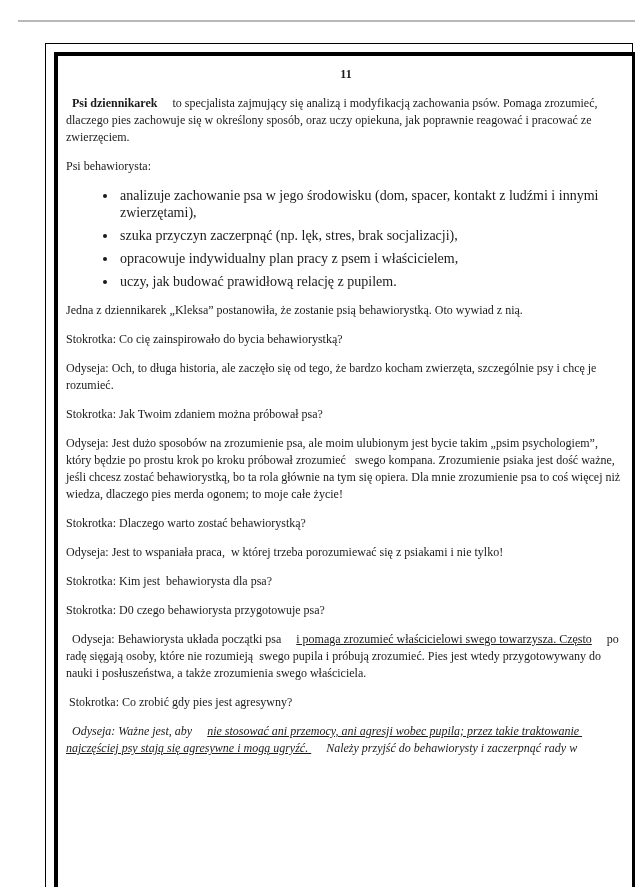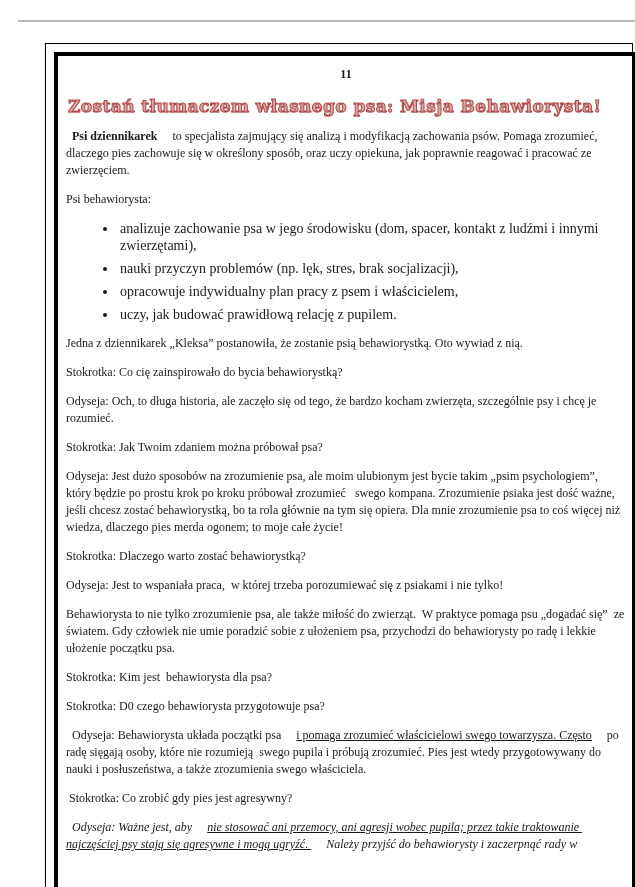--- a/index.html
+++ b/index.html
@@ -70,44 +70,42 @@
 </head>
 <body>
 
 <div class="screen-top-line"></div>
 
 <div class="frame-outer">
   <div class="frame-inner">
 
     <div class="page-number">11</div>
 
-    <h1 class="doc-title">Zostań tłumaczem własnego psa: Misja Behawiorysta!</h1>
 
     <p class="para"><span class="lead-bold">Psi dziennikarek</span><span> to specjalista zajmujący się analizą i modyfikacją zachowania psów. Pomaga zrozumieć, dlaczego pies zachowuje się w określony sposób, oraz uczy opiekuna, jak poprawnie reagować i pracować ze zwierzęciem.</span></p>
 
     <p class="para">Psi behawiorysta:</p>
 
     <ul class="behaviorist-list">
       <li>analizuje zachowanie psa w jego środowisku (dom, spacer, kontakt z ludźmi i innymi zwierzętami),</li>
-      <li>nauki przyczyn problemów (np. lęk, stres, brak socjalizacji),</li>
+      <li>szuka przyczyn zaczerpnąć (np. lęk, stres, brak socjalizacji),</li>
       <li>opracowuje indywidualny plan pracy z psem i właścicielem,</li>
       <li>uczy, jak budować prawidłową relację z pupilem.</li>
     </ul>
 
     <p class="para">Jedna z dziennikarek „Kleksa” postanowiła, że zostanie psią behawiorystką. Oto wywiad z nią.</p>
 
     <p class="para">Stokrotka: Co cię zainspirowało do bycia behawiorystką?</p>
     <p class="para">Odyseja: Och, to długa historia, ale zaczęło się od tego, że bardzo kocham zwierzęta, szczególnie psy i chcę je rozumieć.</p>
 
     <p class="para">Stokrotka: Jak Twoim zdaniem można próbował psa?</p>
     <p class="para">Odyseja: Jest dużo sposobów na zrozumienie psa, ale moim ulubionym jest bycie takim „psim psychologiem”, który będzie po prostu krok po kroku próbował zrozumieć   swego kompana. Zrozumienie psiaka jest dość ważne, jeśli chcesz zostać behawiorystką, bo ta rola głównie na tym się opiera. Dla mnie zrozumienie psa to coś więcej niż wiedza, dlaczego pies merda ogonem; to moje całe życie!</p>
 
     <p class="para">Stokrotka: Dlaczego warto zostać behawiorystką?</p>
     <p class="para">Odyseja: Jest to wspaniała praca,  w której trzeba porozumiewać się z psiakami i nie tylko!</p>
-    <p class="para">Behawiorysta to nie tylko zrozumienie psa, ale także miłość do zwierząt.  W praktyce pomaga psu „dogadać się”  ze światem. Gdy człowiek nie umie poradzić sobie z ułożeniem psa, przychodzi do behawiorysty po radę i lekkie ułożenie początku psa.</p>
 
     <p class="para">Stokrotka: Kim jest  behawiorysta dla psa?</p>
 
     <p class="para">Stokrotka: D0 czego behawiorysta przygotowuje psa?</p>
     <p class="para"><span>Odyseja: Behawiorysta układa początki psa </span><span class="und">i pomaga zrozumieć właścicielowi swego towarzysza. Często</span><span> po radę sięgają osoby, które nie rozumieją  swego pupila i próbują zrozumieć. Pies jest wtedy przygotowywany do nauki i posłuszeństwa, a także zrozumienia swego właściciela.</span></p>
 
     <p class="para"> Stokrotka: Co zrobić gdy pies jest agresywny?</p>
     <p class="para tight"><span>Odyseja: Ważne jest, aby </span><span class="und">nie stosować ani przemocy, ani agresji wobec pupila; przez takie traktowanie najczęściej psy stają się agresywne i mogą ugryźć. </span><span> Należy przyjść do behawiorysty i zaczerpnąć rady w</span></p>
 
   </div>

